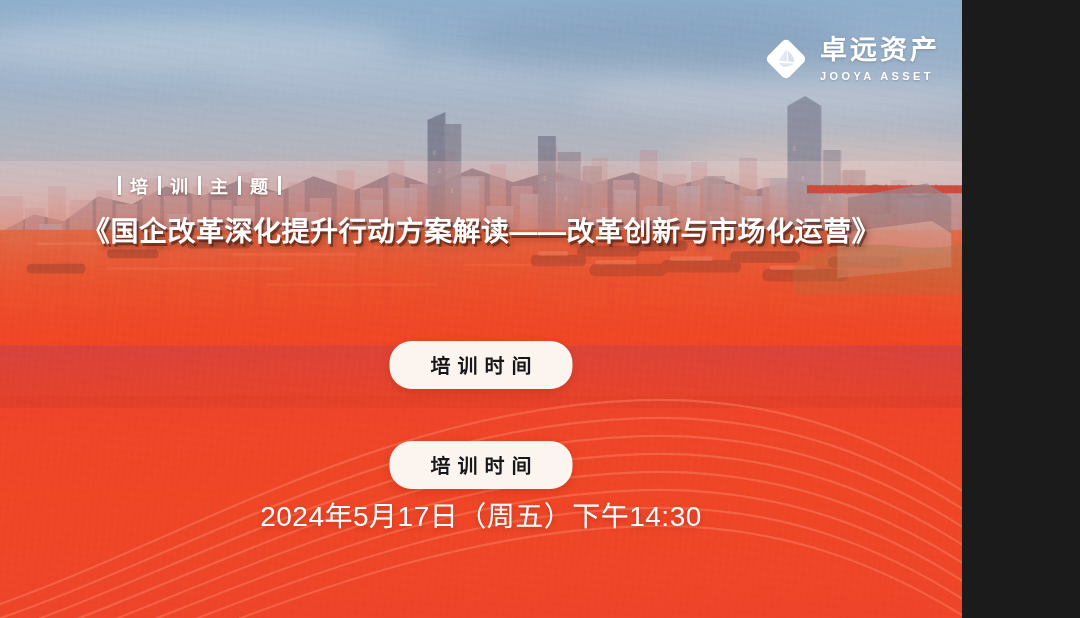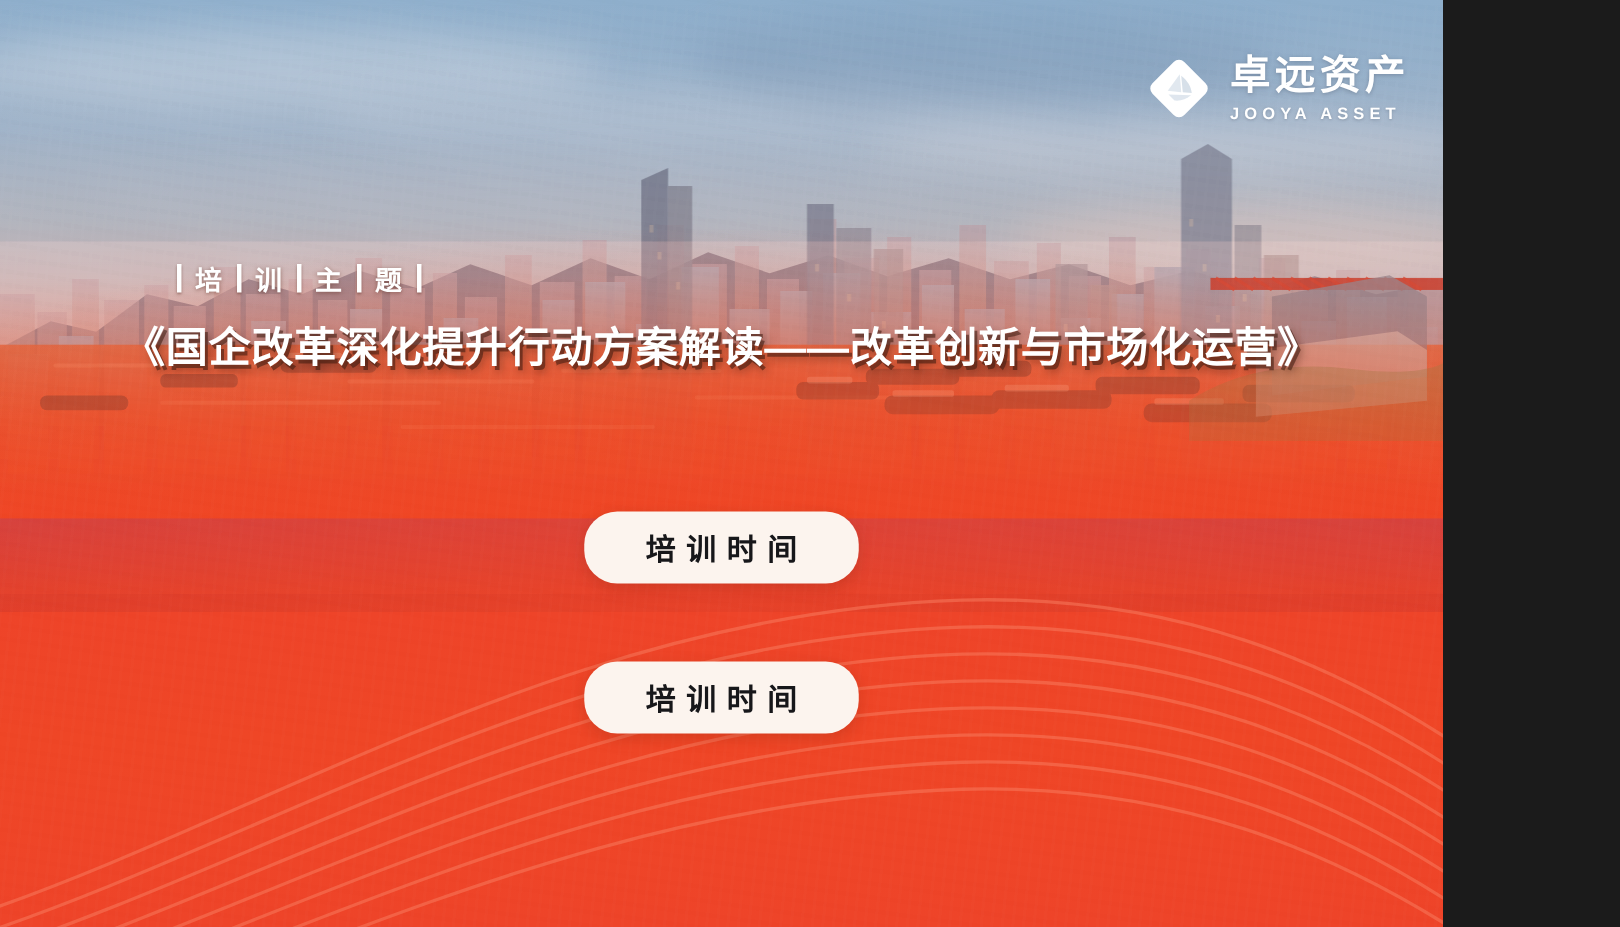--- a/index.html
+++ b/index.html
@@ -409,14 +409,15 @@
     <span class="bar"></span>
     <span class="ch">题</span>
     <span class="bar"></span>
   </div>
 
   <div class="title">《国企改革深化提升行动方案解读——改革创新与市场化运营》</div>
 
   <div class="pill pill-expert">培训时间</div>
 
   <div class="pill pill-time">培训时间</div>
+  <div class="time-line">2024年5月17日（周五）下午14:30</div>
 
 </div>
 
 </body></html>

